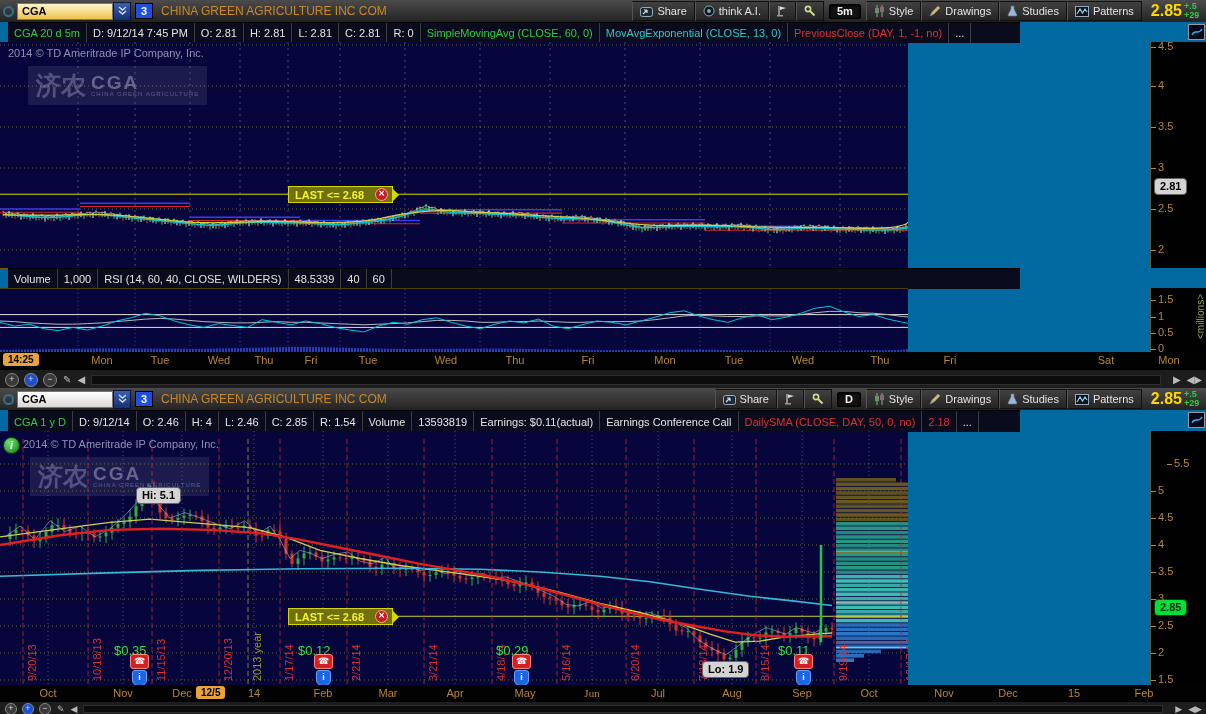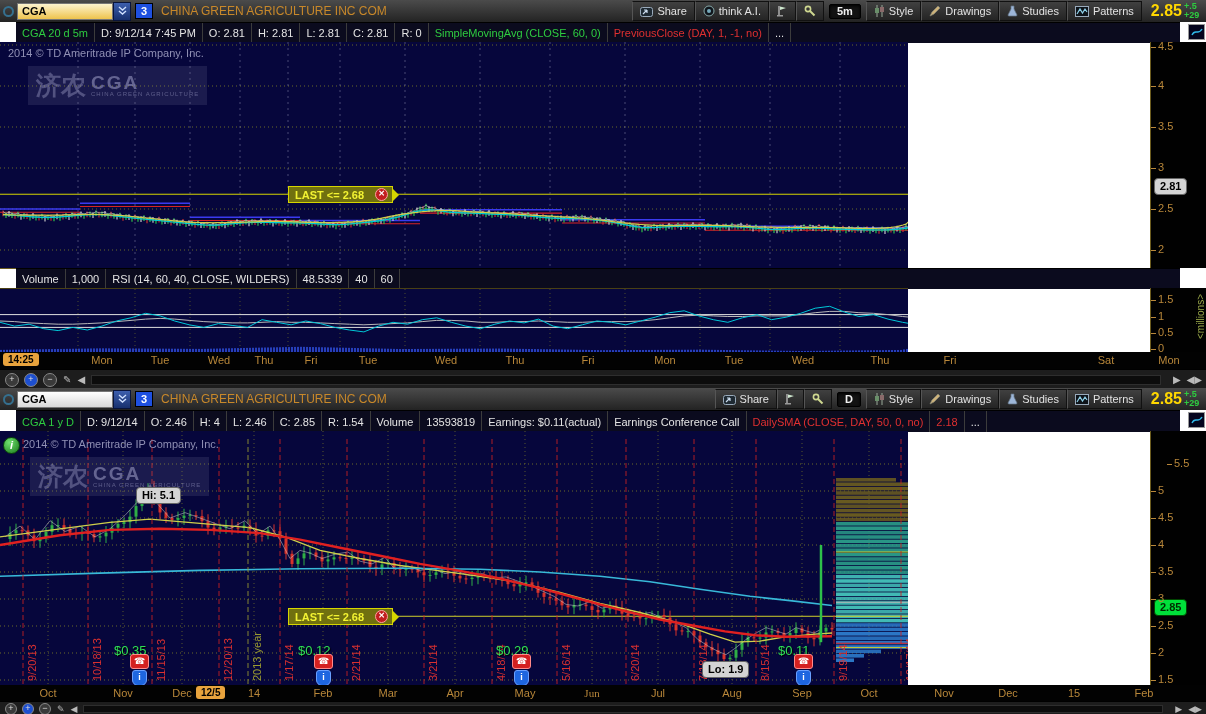--- a/index.html
+++ b/index.html
@@ -1,30 +1,30 @@
 <!DOCTYPE html>
 <html><head>
 <meta charset="utf-8">
 <style>
   html,body{margin:0;padding:0;background:#000;font-family:"Liberation Sans",sans-serif;}
-  #app{position:relative;width:1206px;height:714px;overflow:hidden;background:#ffffff;}
+  #app{position:relative;width:1206px;height:714px;overflow:hidden;background:#0369a1;}
   .hdr{position:absolute;left:0;width:1206px;height:22px;background:linear-gradient(#4b4b4b,#232323);display:flex;align-items:center;padding-left:3px;box-sizing:border-box;}
   .linkdot{width:7px;height:7px;border-radius:50%;border:2px solid #35708f;margin-right:3px;flex:none;}
   .symfield{width:86px;height:15px;color:#000;font-weight:bold;font-size:11px;padding:0 4px;display:flex;align-items:center;border:1px solid #777;background:linear-gradient(#fdf4cf,#eec34d);}
   .symfield.plain{background:linear-gradient(#ffffff,#d8d8d8);}
   .dropbtn{width:16px;height:17px;background:linear-gradient(#3d5fae,#17306e);border:1px solid #09143a;display:flex;align-items:center;justify-content:center;flex:none;}
   .badge{min-width:12px;height:14px;background:#1e50e0;color:#fff;font-size:11px;font-weight:bold;text-align:center;line-height:14px;border:1px solid #000;margin-left:4px;padding:0 2px;}
   .charttitle{color:#c8882a;font-size:12px;margin-left:8px;white-space:nowrap;}
   .hdr-right{margin-left:auto;display:flex;align-items:center;height:20px;}
   .hbtn{display:flex;align-items:center;gap:4px;background:linear-gradient(#404040,#242424);border:1px solid #111;border-left:1px solid #555;color:#e2e2e2;font-size:11px;height:18px;padding:0 7px;white-space:nowrap;}
   .hbtn svg{flex:none;}
   .tfbox{background:#121212;border:1px solid #000;box-shadow:inset 0 1px 3px #000;color:#f0f0f0;font-weight:bold;font-size:11px;height:13px;padding:0 7px;margin:0 5px;display:flex;align-items:center;border-radius:2px;}
   .pricebig{color:#ffd700;font-size:16px;font-weight:bold;margin:0 2px 0 9px;}
   .chgcol{display:flex;flex-direction:column;line-height:9px;font-size:9px;color:#2ecc40;font-weight:bold;width:22px;overflow:hidden;}
-  .statrow{position:absolute;left:16px;width:1164px;background:#0b0b1e;display:flex;align-items:stretch;font-size:11px;color:#e4e4e4;overflow:hidden;border-top:1px solid #000;}
+  .statrow{position:absolute;left:8px;width:1012px;background:#0b0b1e;display:flex;align-items:stretch;font-size:11px;color:#e4e4e4;overflow:hidden;border-top:1px solid #000;}
   .seg{padding:0 6px;border-right:1px solid #3c3c3c;white-space:nowrap;display:flex;align-items:center;}
   .seg.green{color:#2ecc40;}.seg.cyan{color:#30c8c8;}.seg.red{color:#e03030;}
   .plot{position:absolute;left:0;width:908px;background:#06063c;border-bottom:1px solid #6b5b1e;overflow:hidden;}
   .axiscol{position:absolute;left:1150px;width:56px;background:#010101;border-left:1px solid #6b5b1e;overflow:hidden;}
   .axlabel{position:absolute;left:7px;color:#b8873a;font-size:11px;}
   .axlabel:before{content:"";position:absolute;left:-7px;top:7px;width:5px;height:1px;background:#b8873a;}
   .bubble{position:absolute;font-size:11px;font-weight:bold;border-radius:4px;padding:0 5px;height:15px;line-height:15px;white-space:nowrap;}
   .gray-b{background:#d4d4d4;color:#000;border:1px solid #666;}
   .green-b{background:#00e03a;color:#002b00;border:1px solid #004400;}
   .orange-b{background:#e8a33d;color:#000;border-radius:3px;font-weight:bold;}
@@ -136,20 +136,21 @@
 
   <div class="statrow" style="top:22px;height:20px" id="statTop">
       <div class="seg green">CGA 20 d 5m</div>
       <div class="seg">D: 9/12/14 7:45 PM</div>
       <div class="seg">O: 2.81</div>
       <div class="seg">H: 2.81</div>
       <div class="seg">L: 2.81</div>
       <div class="seg">C: 2.81</div>
       <div class="seg">R: 0</div>
       <div class="seg green">SimpleMovingAvg (CLOSE, 60, 0)</div>
+      <div class="seg cyan">MovAvgExponential (CLOSE, 13, 0)</div>
       <div class="seg red">PreviousClose (DAY, 1, -1, no)</div>
       <div class="seg">...</div>
     </div>
   <div class="corner-ic" style="top:24px">
     <svg width="12" height="10">
         <path d="M1 8 C4 1, 7 9, 11 2" stroke="#30b8e8" stroke-width="1.4" fill="none"></path>
       </svg>
   </div>
 
   <div class="plot" style="top:42px;height:226px" id="plotTop">

